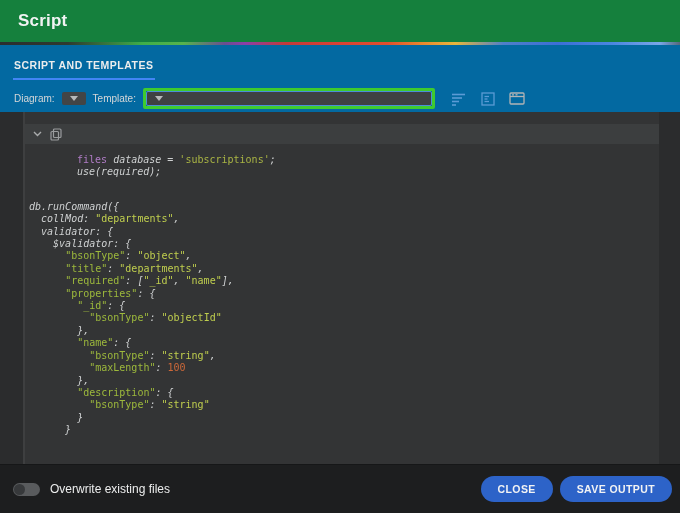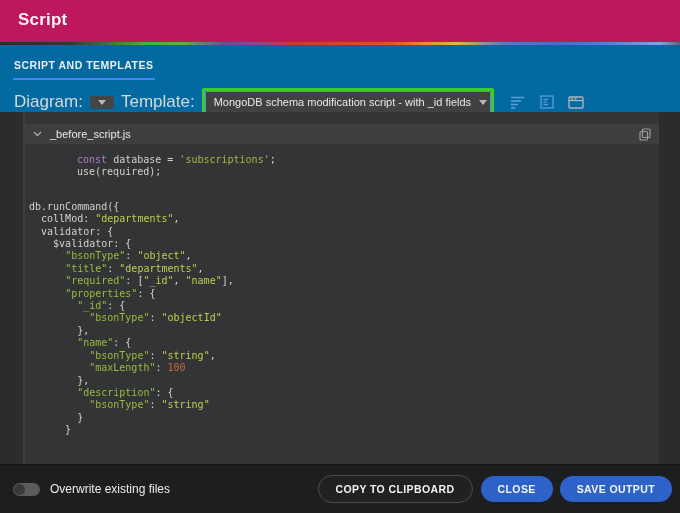--- a/index.html
+++ b/index.html
@@ -6,42 +6,42 @@
   html,body { width:680px; height:513px; }
   body {
     font-family:"Liberation Sans", sans-serif;
     background:#2c2d2e;
     color:#e6e7e8;
     overflow:hidden;
     position:relative;
   }
   
   .titlebar {
-    height:42px; background:#be185d;
-    display:flex; align-items:flex-end; padding:12px 18px;
+    height:42px; background:#15803d;
+    display:flex; align-items:center; padding:3px 18px;
   }
   .titlebar h1 { font-size:17px; font-weight:600; color:#f2f3f4; letter-spacing:.2px; }
   .rainbow {
     height:3px; width:100%;
     background:linear-gradient(90deg,
       #2b2d2e 0%, #2f3a2f 10%, #3fae4a 21%, #57b34d 27%, #6a4f8f 33%,
       #8b3fa8 36%, #c23a3a 42%, #d84234 50%, #e04f2e 57%, #e8862e 62%,
       #e8b53d 67%, #4f7fc9 74%, #3c6fd6 82%, #4a86e0 90%, #7aa6e8 97%, #56687a 100%);
   }
   
   .header { background:#0369a1; padding-top:10px; }
   .tabrow { padding:0 13px; }
   .tab {
     display:inline-block; font-size:10.5px; font-weight:700; letter-spacing:.5px;
     color:#eceded; padding:2px 1px 7px 1px; border-bottom:2px solid #4285f4; cursor:pointer;
   }
   .toolbar {
     display:flex; align-items:center; padding:8px 12px 10px 14px; gap:7px;
   }
-  .tb-label { font-size:17px; color:#d6d7d8; white-space:nowrap; }
+  .tb-label { font-size:10px; color:#d6d7d8; white-space:nowrap; }
   .select {
     background:#434546; color:#e8e9ea; font-size:11px;
     padding:4px 8px; border-radius:2px; display:flex; align-items:center; gap:8px;
     white-space:nowrap; cursor:pointer;
   }
   .caret {
     width:0; height:0; border-left:4px solid transparent; border-right:4px solid transparent;
     border-top:5px solid #b7b9ba; display:inline-block;
   }
   .green-box { border:3px solid #3ecb2f; border-radius:2px; }
@@ -68,21 +68,21 @@
   }
   .section-header .chev { color:#a9abac; display:flex; }
   .section-title { font-size:11px; color:#e8e9ea; flex:1; }
   .copy-btn { color:#9a9c9e; display:flex; cursor:pointer; }
   pre.code {
     font-family:"DejaVu Sans Mono", monospace;
     font-size:10px; line-height:12.4px; color:#cfd1d2;
     margin:10px 0 14px 0; padding-left:4px; white-space:pre;
   }
   pre.code.indented { padding-left:52px; margin-bottom:22px; }
-  .tok-p   { color:#cfd1d2; }
+  .tok-p   { color:#cfd1d2;font-style:italic; }
   .tok-k   { color:#b07cc6; }
   .tok-key { color:#9db93c; }
   .tok-s   { color:#c0cf4e; }
   .tok-s2  { color:#aab544; }
   .tok-n   { color:#cd6839; }
   
   .footer {
     position:absolute; left:0; right:0; bottom:0; height:49px;
     background:#1d1e1f; border-top:1px solid #161718;
     display:flex; align-items:center; padding:0 8px;
@@ -119,21 +119,20 @@
     <span class="tab">SCRIPT AND TEMPLATES</span>
   </div>
   <div class="toolbar">
     <span class="tb-label">Diagram:</span>
     <div class="select">
       <span class="caret"></span>
     </div>
     <span class="tb-label">Template:</span>
     <div class="green-box">
       <div class="select">
-        <span>MongoDB schema modification script - with _id fields</span>
         <span class="caret"></span>
       </div>
     </div>
     <div class="icon-row">
       <span class="tb-icon ic-blue">
         <svg width="15" height="14" viewBox="0 0 15 14" stroke="currentColor" stroke-width="1.6" fill="none">
           <line x1="1" y1="2.5" x2="14" y2="2.5"></line>
             <line x1="1" y1="6" x2="11" y2="6"></line>
           <line x1="1" y1="9.5" x2="8" y2="9.5"></line>
             <line x1="1" y1="13" x2="5" y2="13"></line>
@@ -162,29 +161,28 @@
 
 <div class="content">
   <div class="panel">
   <div class="section">
     <div class="section-header">
       <span class="chev">
         <svg width="9" height="6" viewBox="0 0 9 6" stroke="currentColor" stroke-width="1.4" fill="none">
           <polyline points="1,1 4.5,4.5 8,1"></polyline>
         </svg>
       </span>
-      <span class="section-title">_before_script.js</span>
       <span class="copy-btn">
         <svg width="12" height="13" viewBox="0 0 12 13" stroke="currentColor" stroke-width="1.2" fill="none">
           <rect x="3.5" y="1" width="7.5" height="8.5" rx="1"></rect>
           <rect x="1" y="3.5" width="7.5" height="8.5" rx="1"></rect>
         </svg>
       </span>
     </div>
-    <pre class="code indented"><span class="tok-k">const</span><span class="tok-p"> database = </span><span class="tok-s2">'subscriptions'</span><span class="tok-p">;</span>
+    <pre class="code indented"><span class="tok-k">files</span><span class="tok-p"> database = </span><span class="tok-s2">'subscriptions'</span><span class="tok-p">;</span>
 <span class="tok-p">use(required);</span></pre>
   </div>
 
   <div class="section">
     <pre class="code"><span class="tok-p">db.runCommand({</span>
 <span class="tok-p">  collMod: </span><span class="tok-s">"departments"</span><span class="tok-p">,</span>
 <span class="tok-p">  validator: {</span>
 <span class="tok-p">    $validator: {</span>
 <span class="tok-p">      </span><span class="tok-key">"bsonType"</span><span class="tok-p">: </span><span class="tok-s">"object"</span><span class="tok-p">,</span>
 <span class="tok-p">      </span><span class="tok-key">"title"</span><span class="tok-p">: </span><span class="tok-s">"departments"</span><span class="tok-p">,</span>
@@ -204,16 +202,15 @@
   </div>
 </div>
 </div>
 
 <div class="footer">
   <div class="toggle">
     <span class="knob"></span>
   </div>
   <span class="toggle-label">Overwrite existing files</span>
   <div class="spacer"></div>
-  <button class="btn btn-dark">COPY TO CLIPBOARD</button>
   <button class="btn btn-blue">CLOSE</button>
   <button class="btn btn-blue">SAVE OUTPUT</button>
 </div>
 
 </body></html>

